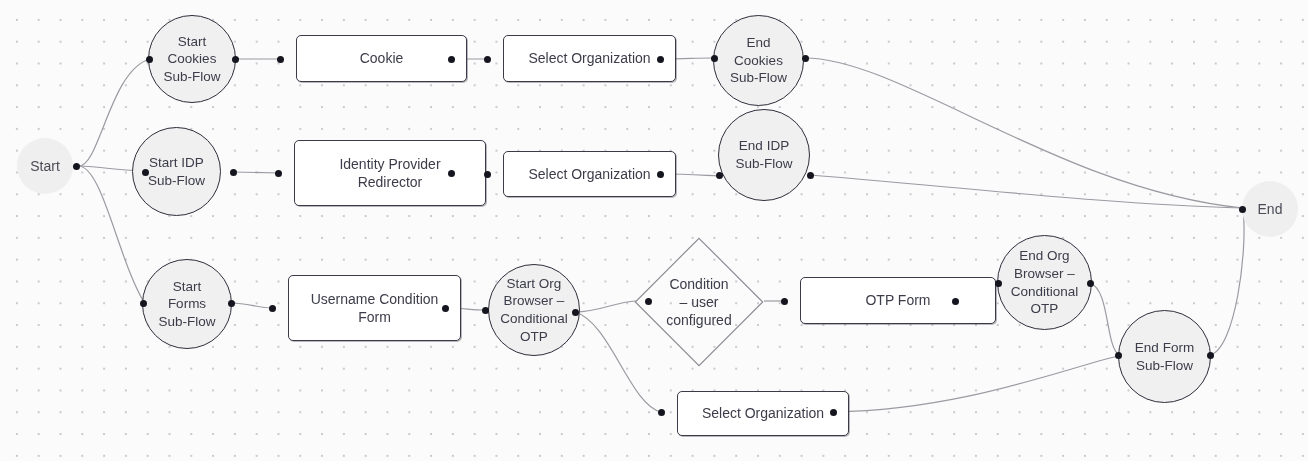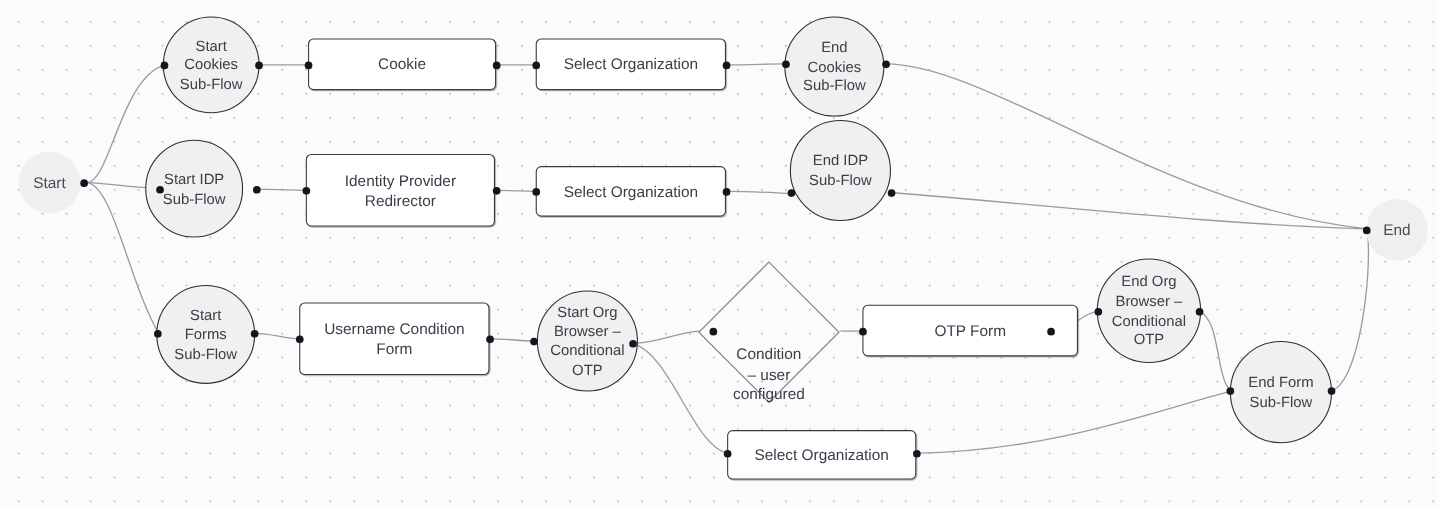--- a/index.html
+++ b/index.html
@@ -49,20 +49,21 @@
     background: #f0f0f0;
     border: 1.6px solid #2e2e3c;
     font-size: 13.5px;
   }
   .node-box {
     background: #ffffff;
     border: 1.5px solid #3a3a48;
     border-radius: 5px;
     font-size: 14px;
     box-shadow: 1px 1px 0 rgba(60,60,72,0.35);
+    margin-left: 16px;
   }
   .node-diamond {
     background: transparent;
     font-size: 14px;
   }
   .diamond-shape {
     position: absolute;
     left: 0; top: 0;
     width: 100%;
     height: 100%;
@@ -129,21 +130,21 @@
       </div>
       <div class="node node-circle" style="left: 713px; top: 15px; width: 91px; height: 91px;">
         <span class="label">End
 Cookies
 Sub-Flow</span>
       </div>
       <div class="node node-circle" style="left: 132px; top: 127px; width: 89px; height: 89px;">
         <span class="label">Start IDP
 Sub-Flow</span>
       </div>
-      <div class="node node-box" style="left: 278px; top: 140px; width: 172px; height: 66px;">
+      <div class="node node-box" style="left: 278px; top: 140px; width: 192px; height: 66px;">
         <span class="label">Identity Provider
 Redirector</span>
       </div>
       <div class="node node-box" style="left: 487px; top: 151px; width: 173px; height: 46px;">
         <span class="label">Select Organization</span>
       </div>
       <div class="node node-circle" style="left: 718px; top: 109px; width: 92px; height: 92px;">
         <span class="label">End IDP
 Sub-Flow</span>
       </div>
@@ -155,21 +156,21 @@
       <div class="node node-box" style="left: 272px; top: 275px; width: 173px; height: 66px;">
         <span class="label">Username Condition
 Form</span>
       </div>
       <div class="node node-circle" style="left: 488px; top: 264px; width: 92px; height: 92px;">
         <span class="label">Start Org
 Browser –
 Conditional
 OTP</span>
       </div>
-      <div class="node node-diamond" style="left: 634px; top: 237px; width: 130px; height: 130px; align-items: flex-end;">
+      <div class="node node-diamond" style="left: 634px; top: 237px; width: 130px; height: 130px;">
         <svg class="diamond-shape" viewBox="0 0 100 100" preserveAspectRatio="none">
           <polygon points="50,1 99,50 50,99 1,50" fill="transparent" stroke="#8d8d96" stroke-width="1.2" vector-effect="non-scaling-stroke"></polygon>
         </svg>
         <span class="label">Condition
 – user
 configured</span>
       </div>
       <div class="node node-box" style="left: 784px; top: 277px; width: 196px; height: 47px;">
         <span class="label">OTP Form</span>
       </div>

